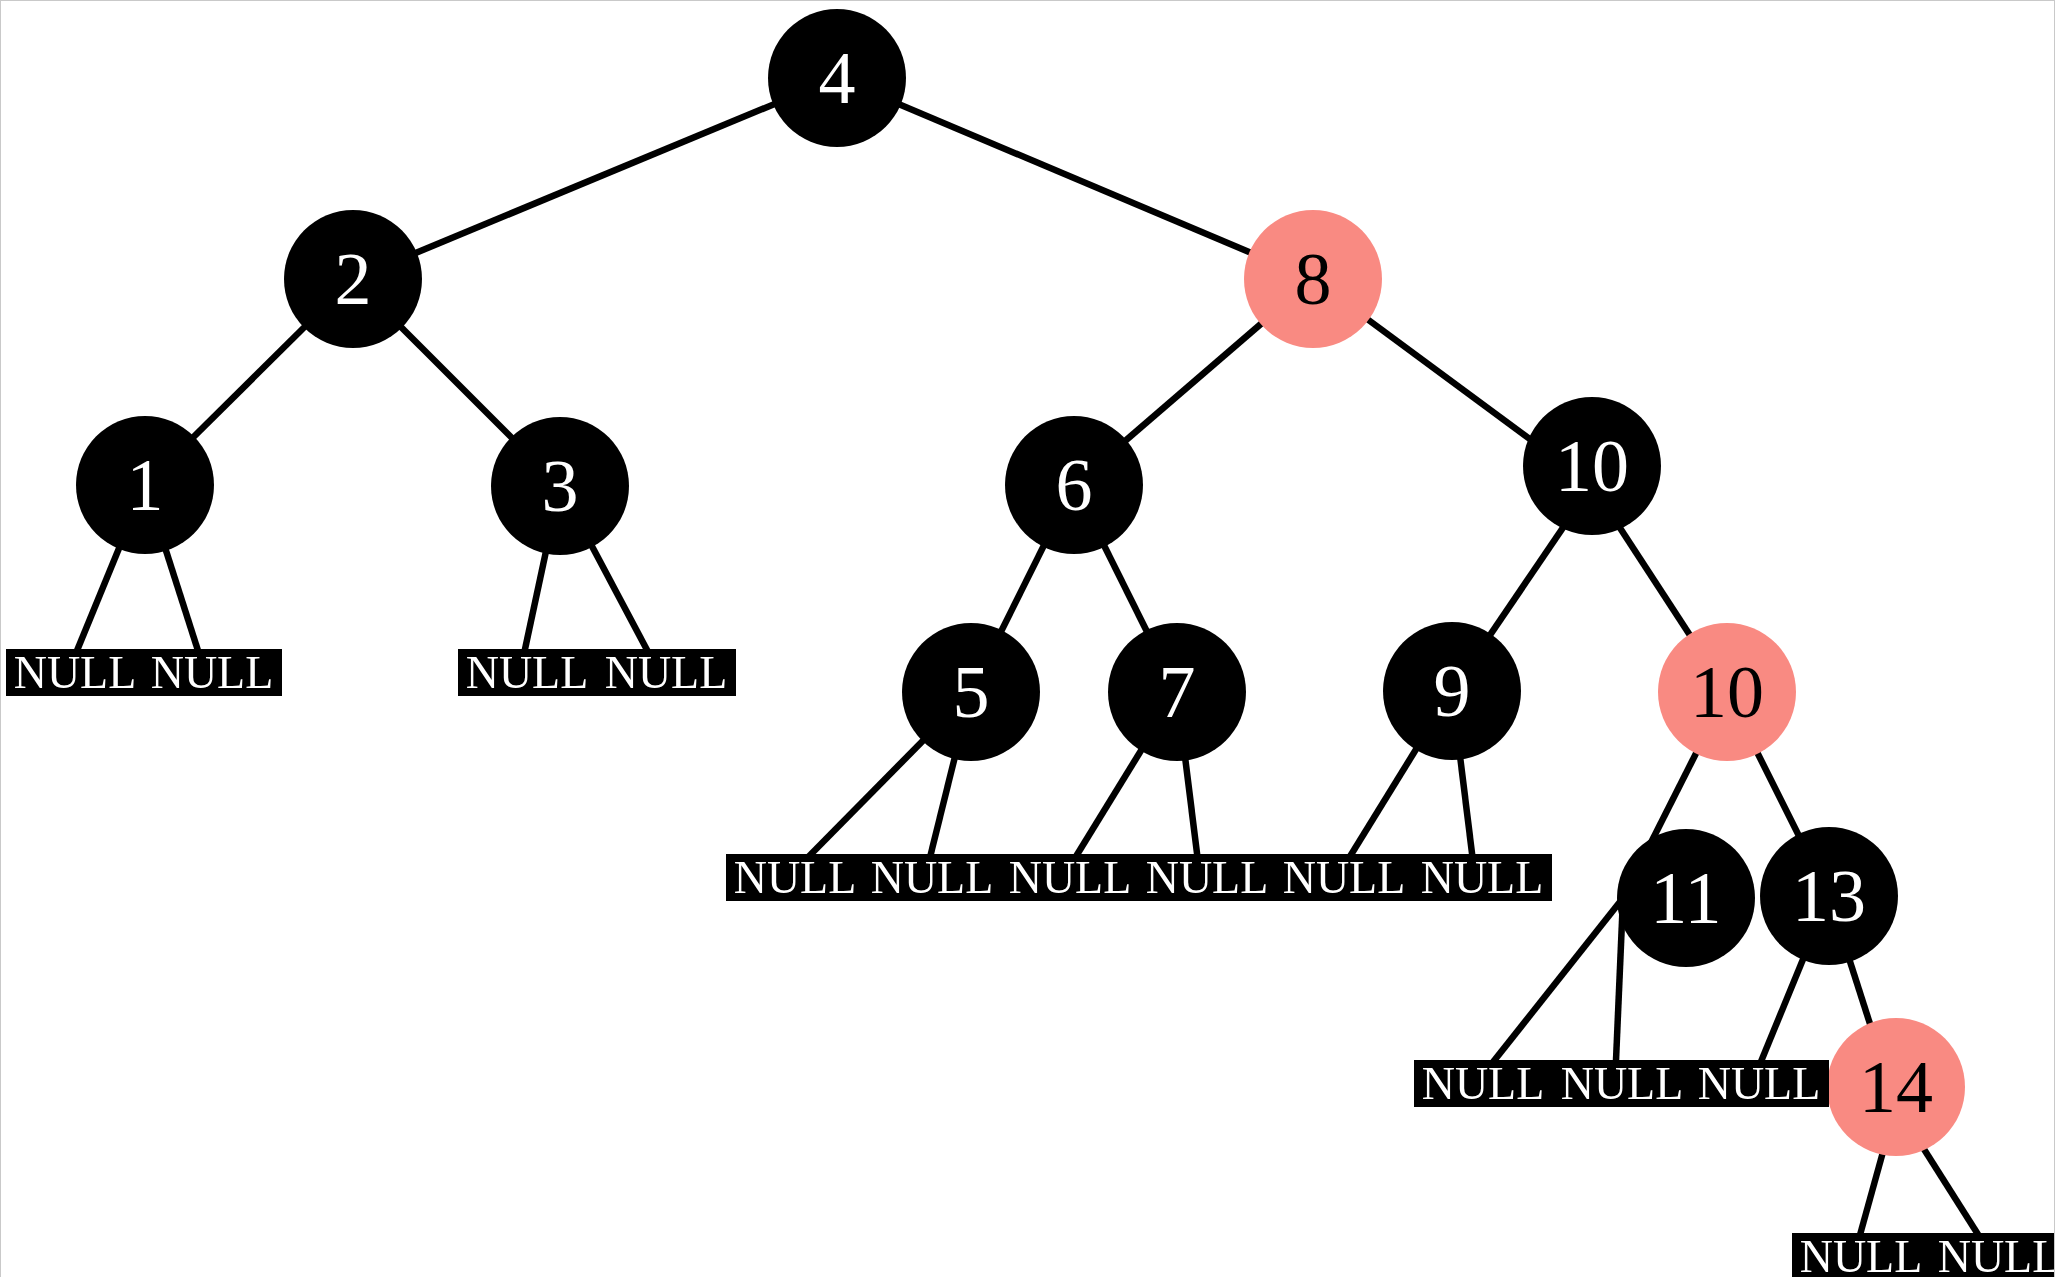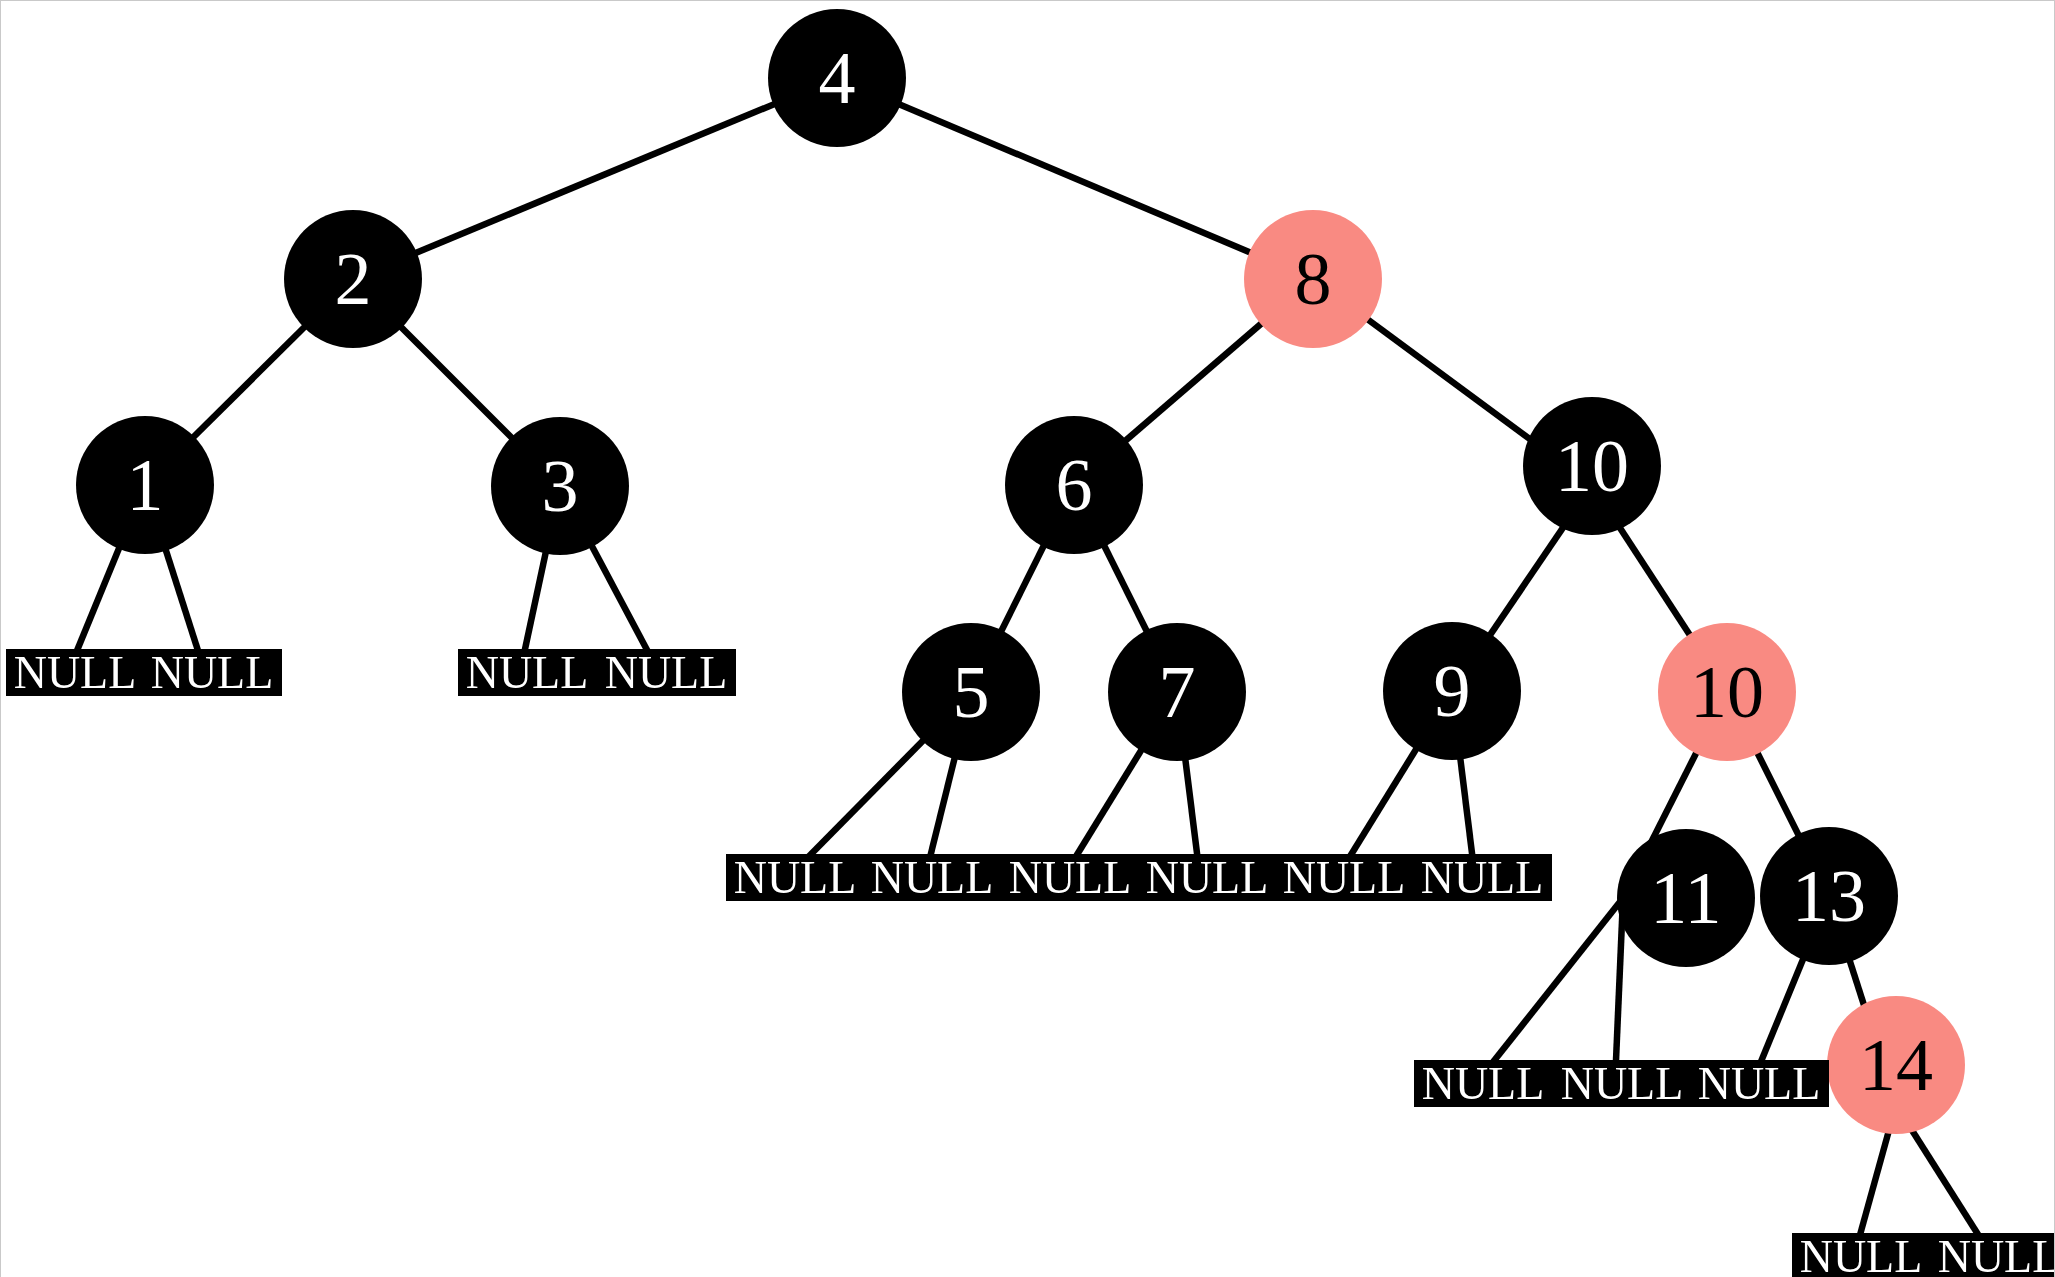--- a/index.html
+++ b/index.html
@@ -127,21 +127,21 @@
       </div>
       <div class="tree-node red" style="left: 1657px; top: 622px;">
         <span>10</span>
       </div>
       <div class="tree-node black" style="left: 1616px; top: 828px;">
         <span>11</span>
       </div>
       <div class="tree-node black" style="left: 1759px; top: 826px;">
         <span>13</span>
       </div>
-      <div class="tree-node red" style="left: 1826px; top: 995px;">
+      <div class="tree-node red" style="left: 1826px; top: 1017px;">
         <span>14</span>
       </div>
       <div class="null-box" style="left: 4.5px; top: 648px;">
         <span>NULL</span>
       </div>
       <div class="null-box" style="left: 141.5px; top: 648px;">
         <span>NULL</span>
       </div>
       <div class="null-box" style="left: 456.5px; top: 648px;">
         <span>NULL</span>

